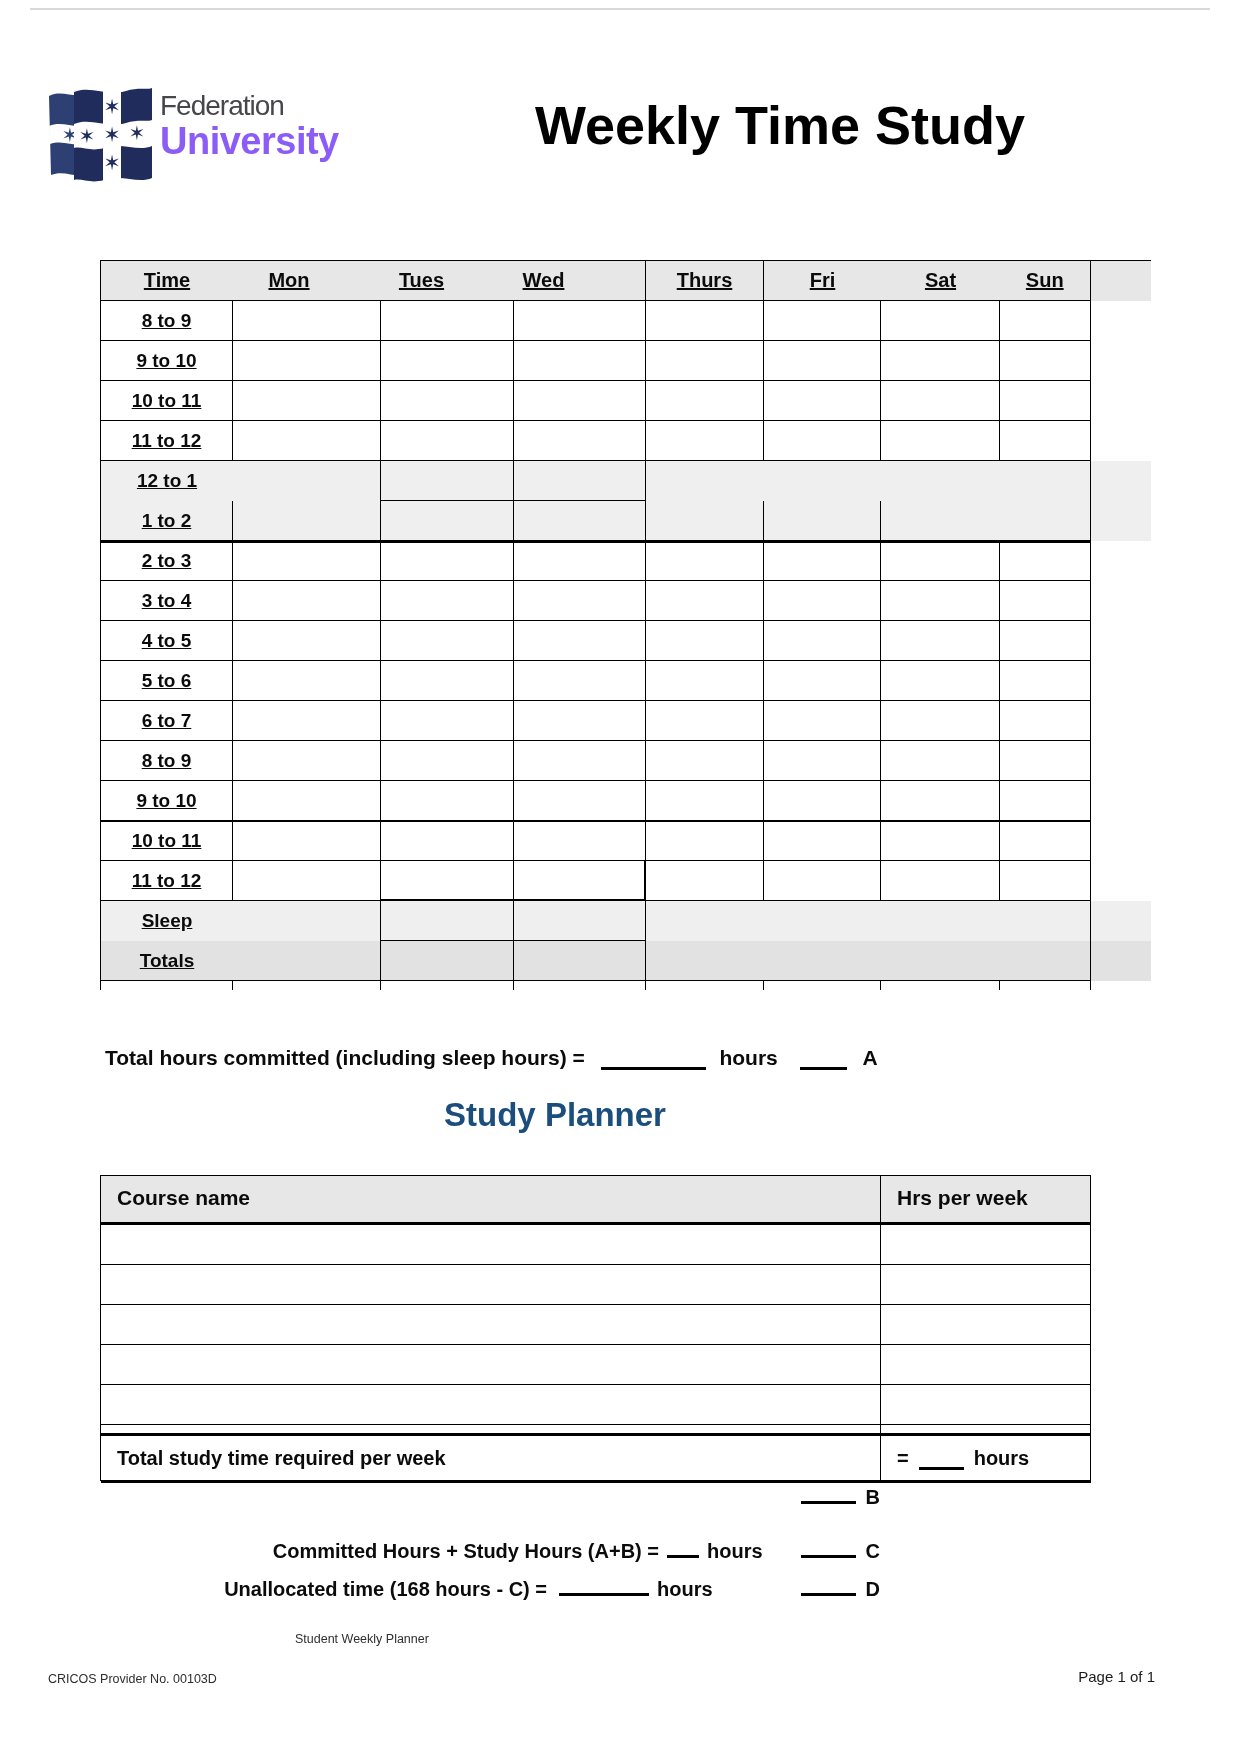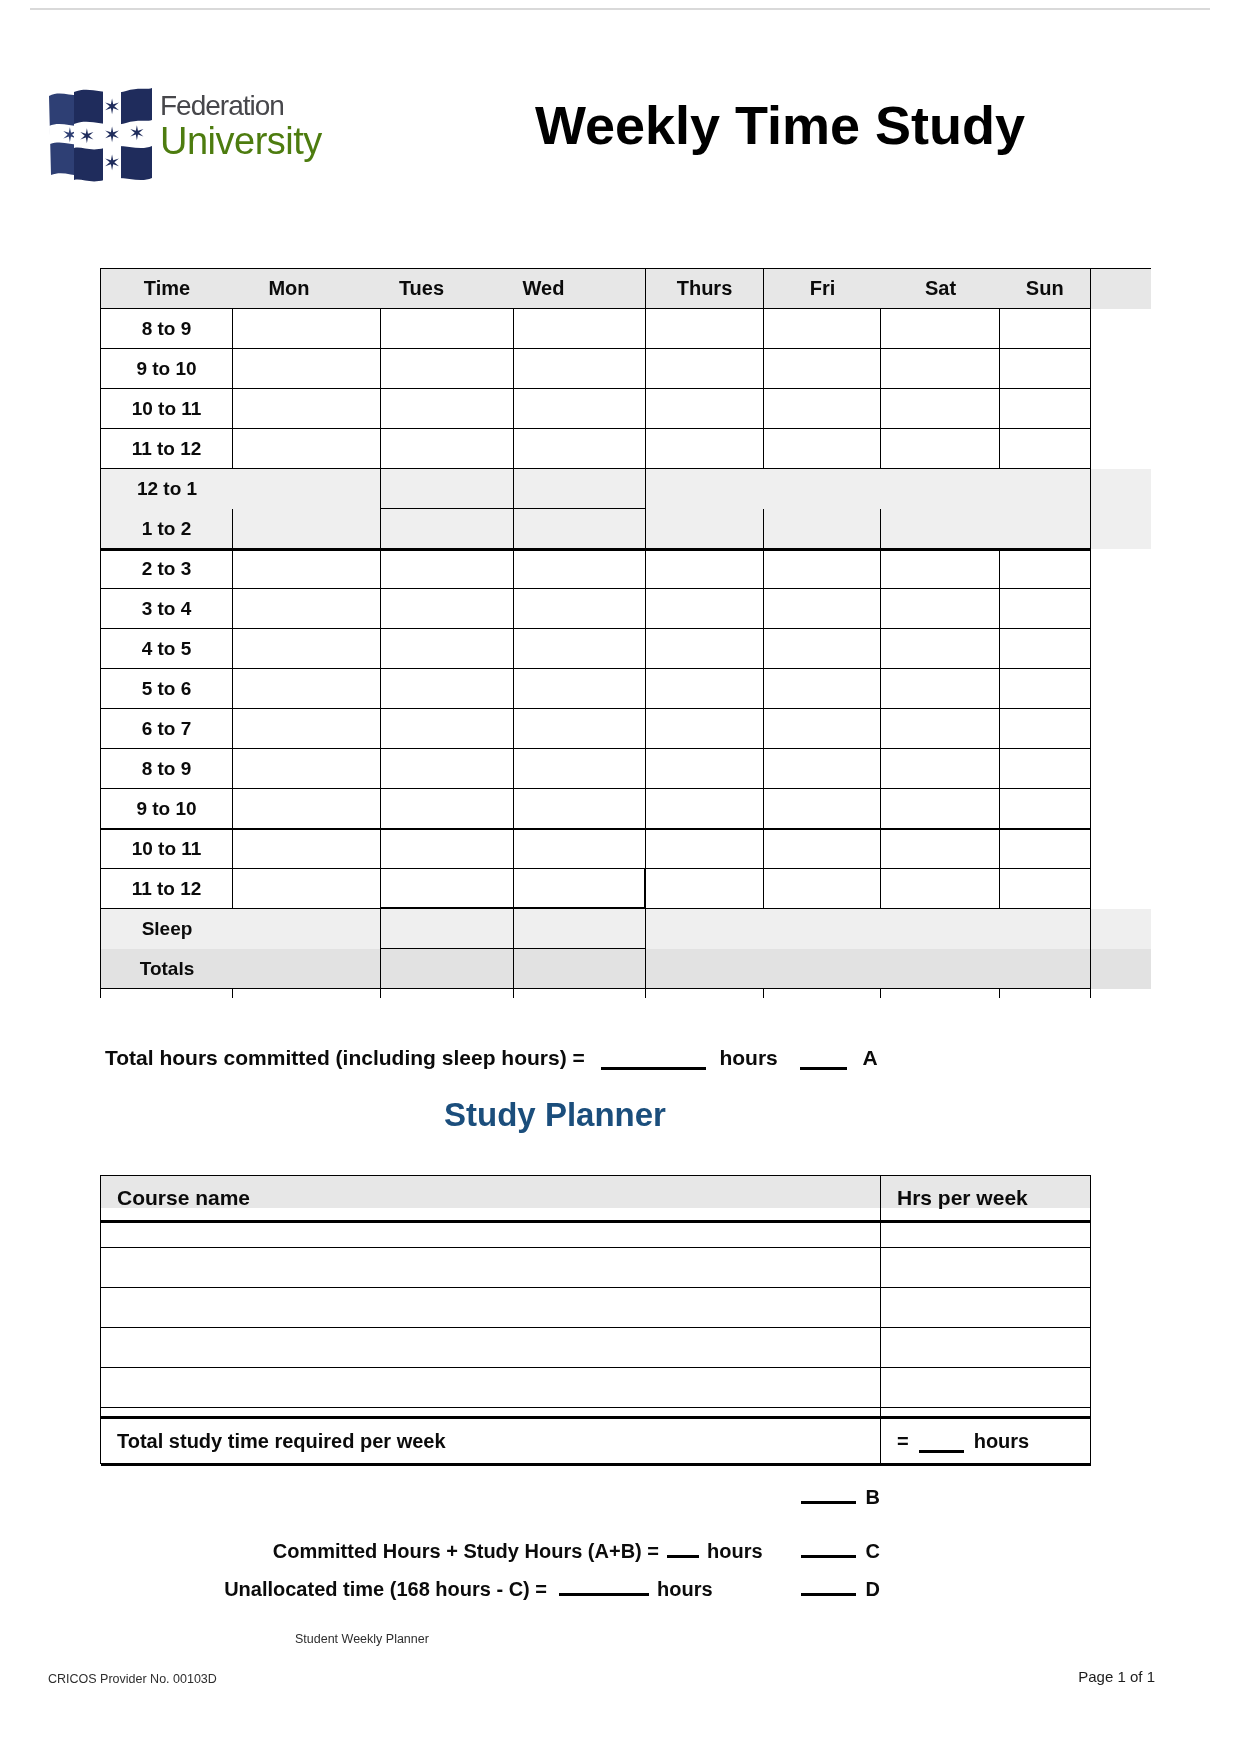--- a/index.html
+++ b/index.html
@@ -8,29 +8,29 @@
     position:relative; width:1240px; height:1754px; background:#fff;
     font-family:"Liberation Sans", sans-serif; color:#0b0b0b; overflow:hidden;
   }
   .top-rule { position:absolute; left:30px; top:8px; width:1180px; height:2px; background:#d9d9d9; }
 
   
   .logo { position:absolute; left:46px; top:84px; display:flex; }
   .logo-flag { width:108px; height:102px; }
   .logo-text { margin-left:6px; padding-top:8px; }
   .logo-line1 { font-size:28px; font-weight:400; color:#47474b; letter-spacing:-1px; line-height:1.0; }
-  .logo-line2 { font-size:38px; font-weight:400; color:#4d7c0f; letter-spacing:-0.5px; line-height:1.0; margin-top:2px; }
+  .logo-line2 { font-size:38px; font-weight:700; color:#8b5cf6; letter-spacing:-0.5px; line-height:1.0; margin-top:2px; }
 
   
   .doc-title { position:absolute; left:520px; top:94px; width:520px; text-align:center;
                font-size:54px; font-weight:700; color:#000; }
 
   
-  .wtable { position:absolute; left:100px; top:268px; width:1051px;
-            border-top:1.5px solid #000; border-left:1.5px solid #000; }
+  .wtable { position:absolute; left:100px; top:260px; width:1051px;
+            border-top:1.5px solid #000; border-left:1.5px solid #000;text-decoration:underline; }
   .wrow { display:grid; grid-template-columns:132px 148px 133px 132px 118px 117px 119px 90.5px; height:40px; }
   .wrow.whead { background:#e7e7e7; }
   .wrow.band  { background:#efefef; }
   .wrow.band2 { background:#e2e2e2; }
   .wrow.stub  { height:9px; }
   .wcell { border-right:1.5px solid #000; border-bottom:1.5px solid #000; }
   .wcell.nr { border-right:none; }
   .wcell.nb { border-bottom:none; }
   .wcell.tb { border-bottom-width:2.5px; }
   .wcell.tb3 { border-bottom-width:3px; }
@@ -41,21 +41,21 @@
   
   .a-line { position:absolute; left:105px; top:1046px; font-size:21px; font-weight:700; white-space:nowrap; }
   .blank { display:inline-block; border-bottom:3px solid #000; height:1em; vertical-align:-5px; }
 
   
   .sp-heading { position:absolute; left:100px; top:1096px; width:910px; text-align:center;
                 font-size:33px; font-weight:700; }
   .ctable { position:absolute; left:100px; top:1175px; width:991px;
             border-top:1.5px solid #000; border-left:1.5px solid #000; }
   .crow { display:grid; grid-template-columns:780px 209.5px; height:40px; }
-  .crow.chead { height:32px; background:#e7e7e7; }
+  .crow.chead { height:49px; background:#e7e7e7; }
   .crow.cspacer { height:8px; }
   .crow.ctotal { height:48px; }
   .ccell { border-right:1.5px solid #000; border-bottom:1.5px solid #000; }
   .ccell.nb { border-bottom:none; }
   .ccell.bb3 { border-bottom-width:3px; }
   .ccell.bt3 { border-top:3px solid #000; }
   .chead .ccell { font-size:21px; font-weight:700; line-height:44px; padding-left:16px; }
   .ctotal .ccell { font-size:20px; font-weight:700; line-height:44px; padding-left:16px; white-space:nowrap; }
 
   

